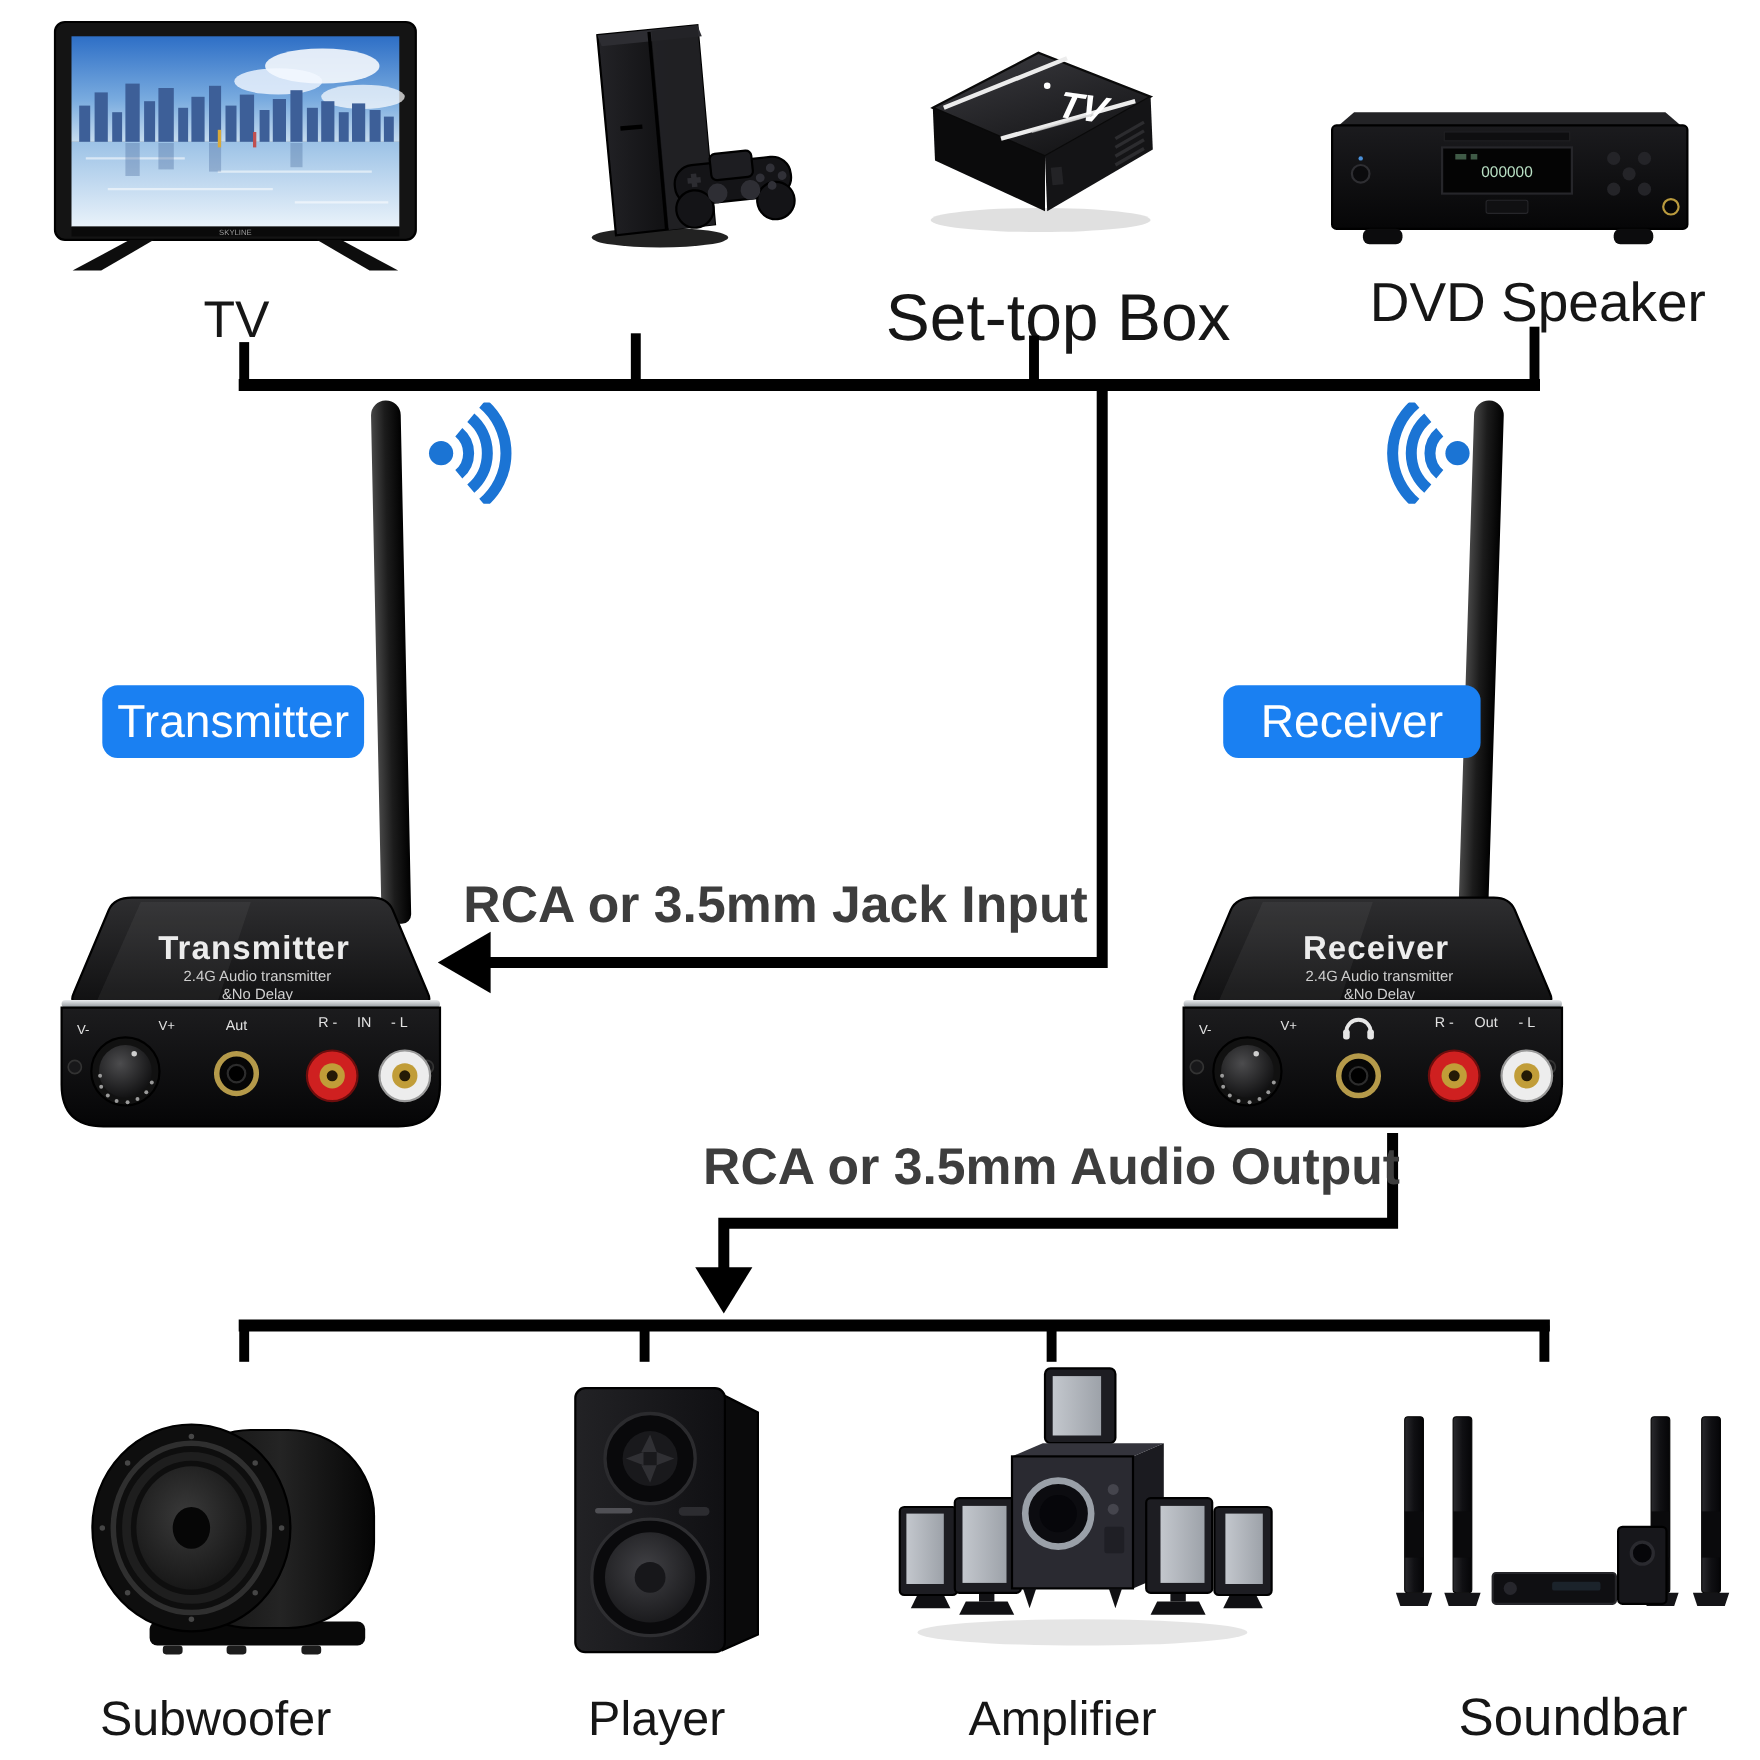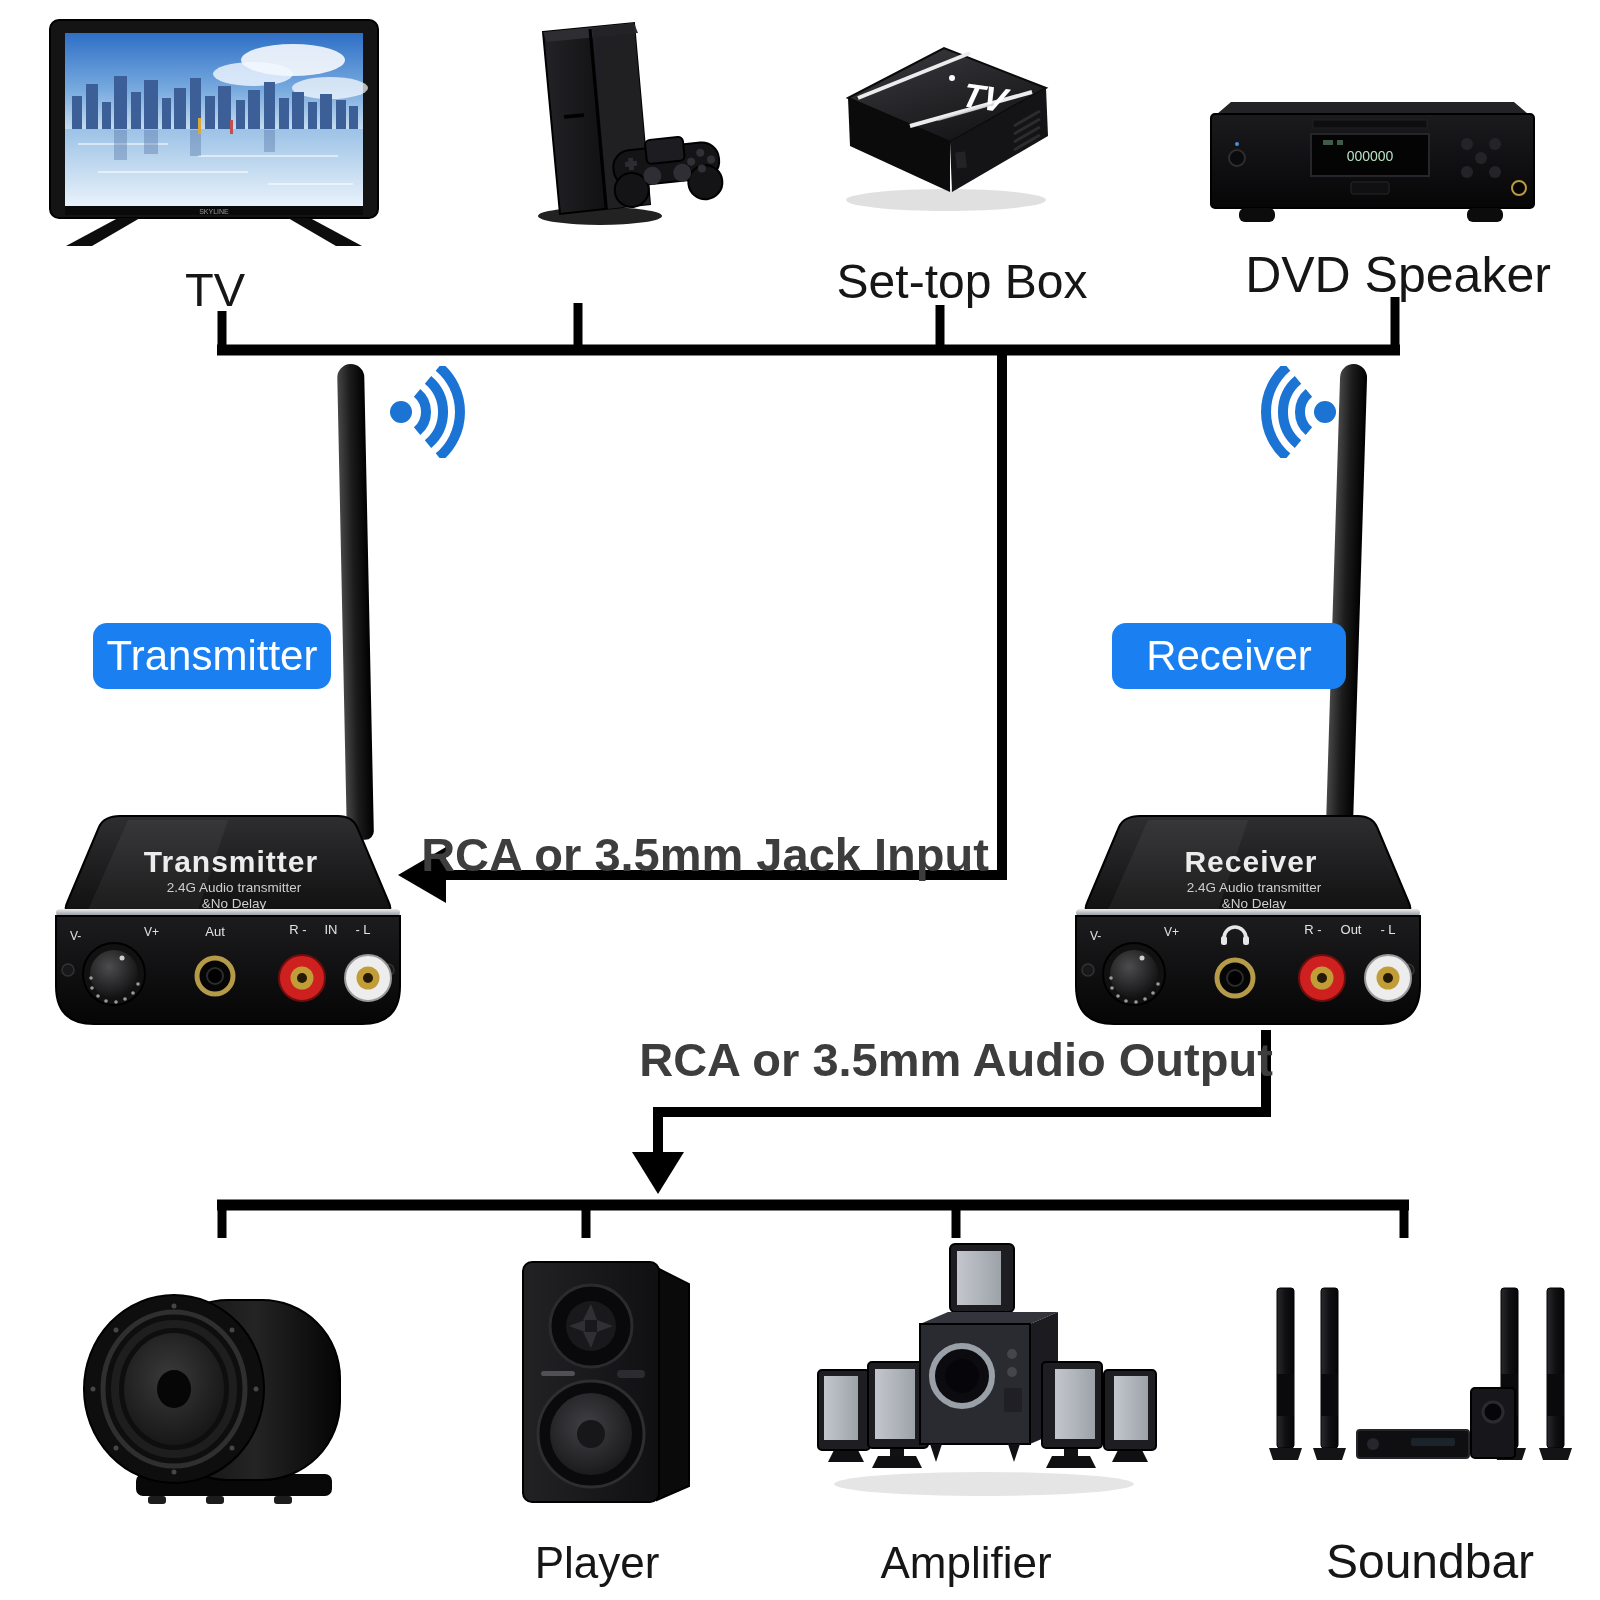--- a/index.html
+++ b/index.html
@@ -154,21 +154,21 @@
     </g>
     <line x1="120" y1="86" x2="176" y2="70" stroke="#cfcfcf" stroke-width="2" opacity="0.7"></line>
     <g stroke="#2c2c2f" stroke-width="3">
       <line x1="196" y1="92" x2="222" y2="77"></line>
         <line x1="196" y1="100" x2="222" y2="85"></line>
       <line x1="196" y1="108" x2="222" y2="93"></line>
         <line x1="196" y1="116" x2="222" y2="101"></line>
     </g>
     <rect x="138" y="118" width="10" height="16" fill="#232326" transform="rotate(-6 143 126)"></rect>
   </svg>
-  <div class="dev-label" style="left:962px;top:254px;font-size:48px;">Set-top Box</div>
+  <div class="dev-label" style="left:962px;top:254px;font-size:60px;">Set-top Box</div>
 
   <svg class="abs" style="left:1205px;top:96px;z-index:1;" width="335" height="134" viewBox="0 0 335 134">
     <defs>
       <linearGradient id="dvdbody" x1="0" y1="0" x2="0" y2="1">
         <stop offset="0" stop-color="#1b1b1e"></stop>
           <stop offset="1" stop-color="#060607"></stop>
       </linearGradient>
     </defs>
     <polygon points="12,18 323,18 309,6 26,6" fill="#232326"></polygon>
     <rect x="6" y="18" width="323" height="94" rx="4" fill="url(#dvdbody)" stroke="#000" stroke-width="2"></rect>
@@ -262,21 +262,21 @@
       <circle cx="254" cy="168" r="11.5" fill="#c19d38"></circle>
       <circle cx="254" cy="168" r="5" fill="#241a06"></circle>
     </g>
     <g>
       <circle cx="320" cy="168" r="23" fill="#ededed" stroke="#9a9a9a" stroke-width="2"></circle>
       <circle cx="320" cy="168" r="11.5" fill="#c19d38"></circle>
       <circle cx="320" cy="168" r="5" fill="#241a06"></circle>
     </g>
   </svg>
 
-  <div class="arrow-label" style="left:705px;top:794px;z-index:4;margin-top:33px;">RCA or 3.5mm Jack Input</div>
+  <div class="arrow-label" style="left:705px;top:794px;z-index:4;">RCA or 3.5mm Jack Input</div>
 
   <div class="antenna" style="left:1333px;top:364px;z-index:1;transform:rotate(1.8deg);"></div>
 
   <svg class="abs" style="left:1238px;top:366px;z-index:1;transform:scaleX(-1);" width="100" height="92" viewBox="0 0 100 92">
     <circle cx="13" cy="46" r="11" fill="#1b74d4"></circle>
     <path d="M29.1,26.9 A25,25 0 0 1 29.1,65.2" stroke="#1b74d4" stroke-width="10" fill="none"></path>
     <path d="M40.0,13.8 A42,42 0 0 1 40.0,78.2" stroke="#1b74d4" stroke-width="10" fill="none"></path>
     <path d="M50.9,0.8 A59,59 0 0 1 50.9,91.2" stroke="#1b74d4" stroke-width="10" fill="none"></path>
   </svg>
 
@@ -361,20 +361,21 @@
       <circle cx="154" cy="158" r="2.5"></circle>
         <circle cx="96" cy="182" r="2.5"></circle>
         <circle cx="38" cy="158" r="2.5"></circle>
       <circle cx="15" cy="99" r="2.5"></circle>
         <circle cx="38" cy="40" r="2.5"></circle>
     </g>
     <ellipse cx="96" cy="99" rx="59" ry="65" fill="none" stroke="#1e1e1e" stroke-width="8"></ellipse>
     <ellipse cx="96" cy="99" rx="50" ry="56" fill="url(#cone)"></ellipse>
     <ellipse cx="96" cy="99" rx="17" ry="19" fill="#060606"></ellipse>
   </svg>
+  <div class="out-label" style="left:196px;top:1538px;">Subwoofer</div>
 
   <svg class="abs" style="left:505px;top:1252px;z-index:1;" width="200" height="260" viewBox="0 0 200 260">
     <defs>
       <linearGradient id="spkface" x1="0" y1="0" x2="1" y2="0">
         <stop offset="0" stop-color="#222225"></stop>
           <stop offset="1" stop-color="#101013"></stop>
       </linearGradient>
       <radialGradient id="spkcone" cx="0.45" cy="0.4" r="0.8">
         <stop offset="0" stop-color="#414145"></stop>
           <stop offset="1" stop-color="#0e0e10"></stop>

